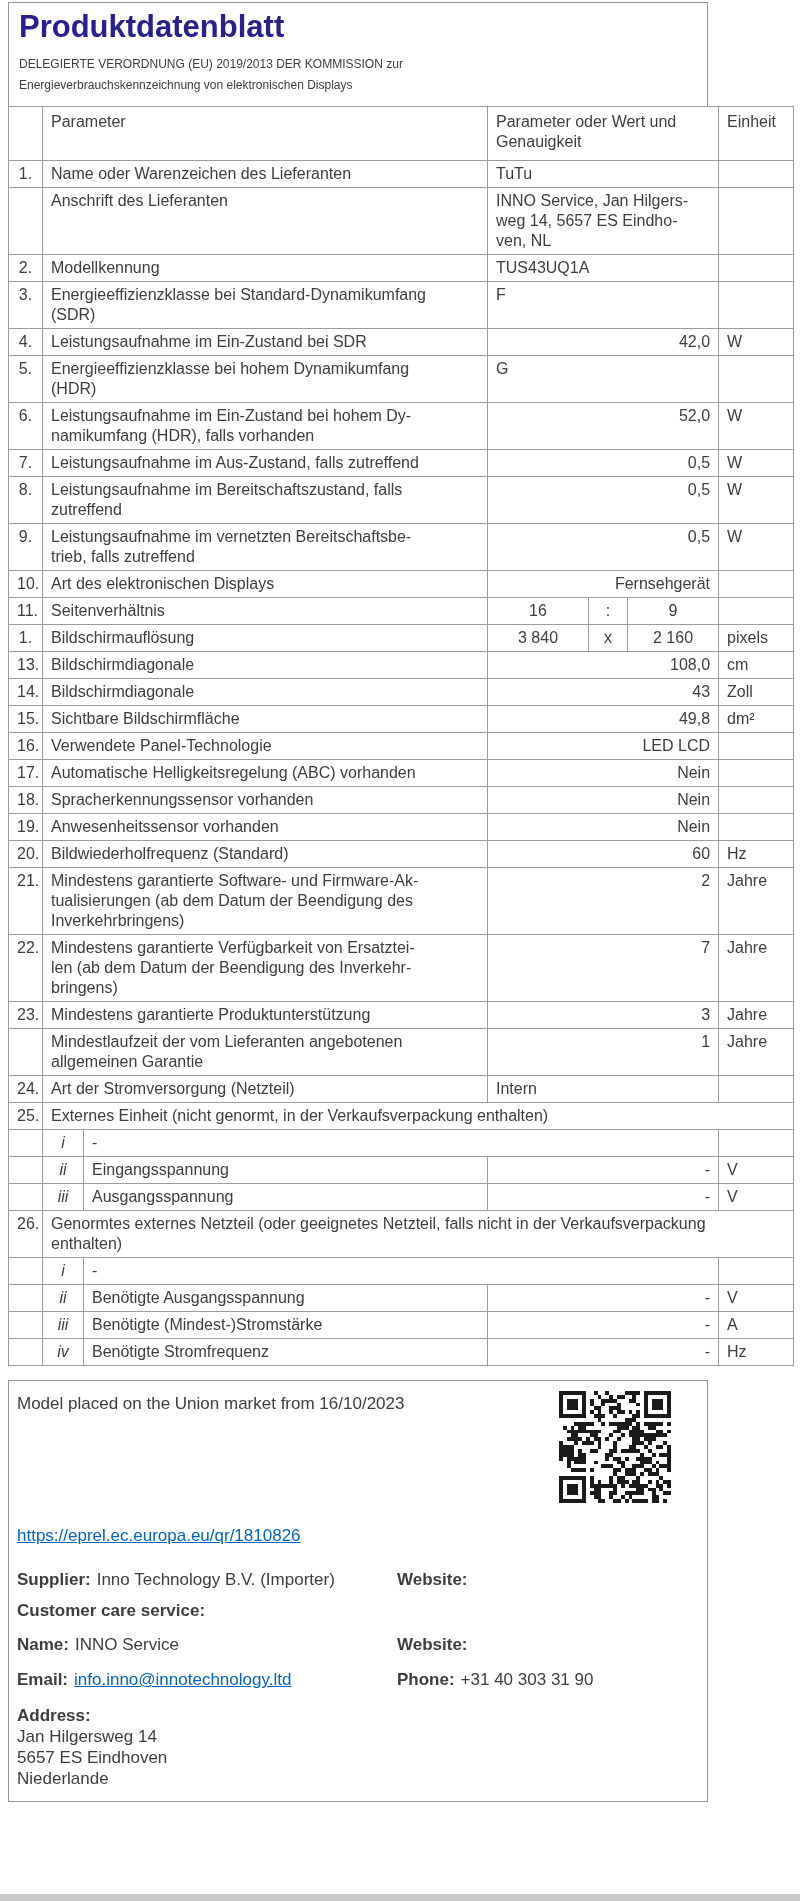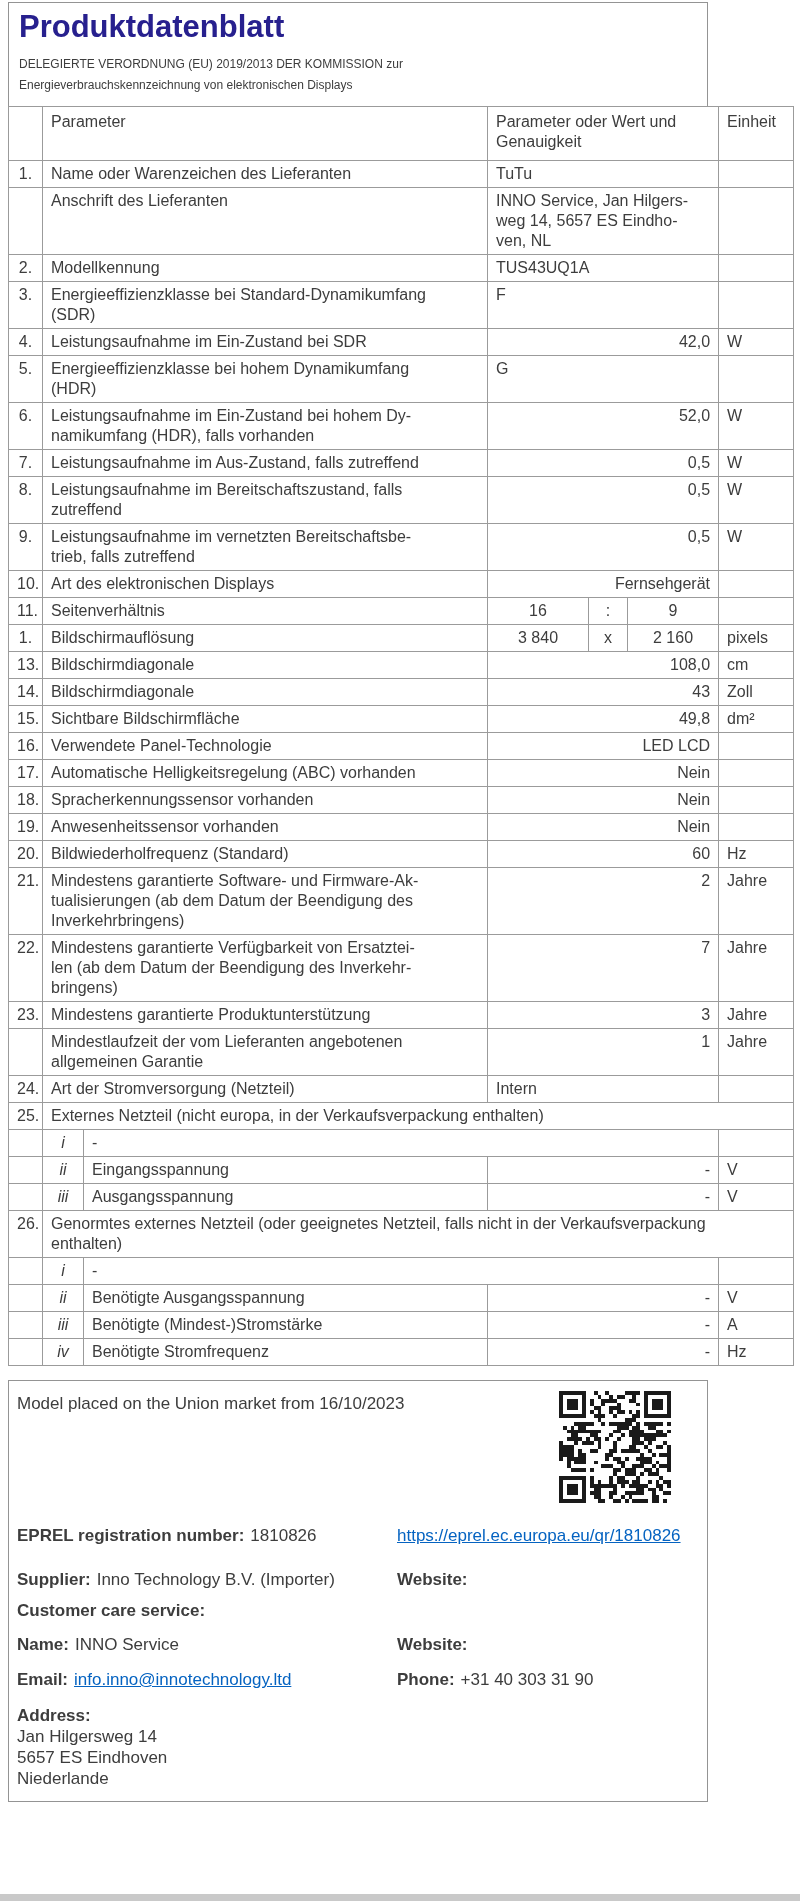--- a/index.html
+++ b/index.html
@@ -270,21 +270,21 @@
           <td class="c-unit">Jahre</td>
         </tr>
         <tr>
           <td class="c-num">24.</td>
           <td class="c-label" colspan="2">Art der Stromversorgung (Netzteil)</td>
           <td class="v-left" colspan="3">Intern</td>
           <td class="c-unit"></td>
         </tr>
         <tr>
           <td class="c-num">25.</td>
-          <td class="c-span" colspan="6">Externes Netzteil (nicht europa, in der Verkaufsverpackung enthalten)</td>
+          <td class="c-span" colspan="6">Externes Einheit (nicht genormt, in der Verkaufsverpackung enthalten)</td>
         </tr>
         <tr>
           <td class="c-num"></td>
           <td class="c-sub">i</td>
           <td class="c-label" colspan="4">-</td>
           <td class="c-unit"></td>
         </tr>
         <tr>
           <td class="c-num"></td>
           <td class="c-sub">ii</td>
@@ -746,23 +746,20 @@
         <rect x="24" y="28" width="1" height="1" fill="#1a1a1a"></rect>
         <rect x="25" y="28" width="1" height="1" fill="#1a1a1a"></rect>
         <rect x="27" y="28" width="1" height="1" fill="#1a1a1a"></rect>
       </svg>
 
     <div class="f-row market-row">
       <div class="f-left">Model placed on the Union market from 16/10/2023</div>
     </div>
 
     <div class="f-row eprel-row">
-      <div class="f-left">
-        <span class="lbl">EPREL registration number:</span><span>1810826</span>
-      </div>
       <div class="f-right">
         <a href="#" class="doc-link">https://eprel.ec.europa.eu/qr/1810826</a>
       </div>
     </div>
 
     <div class="f-row supplier-row">
       <div class="f-left">
         <span class="lbl">Supplier:</span><span>Inno Technology B.V. (Importer)</span>
       </div>
       <div class="f-right">

